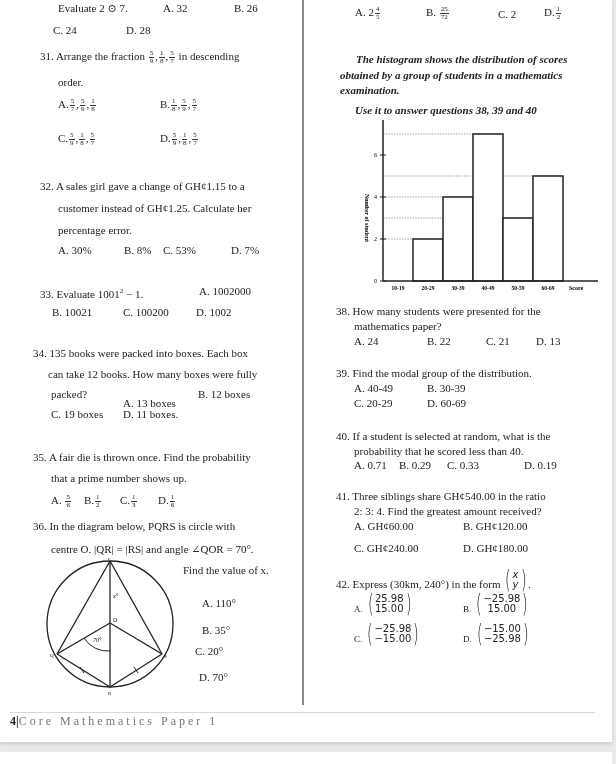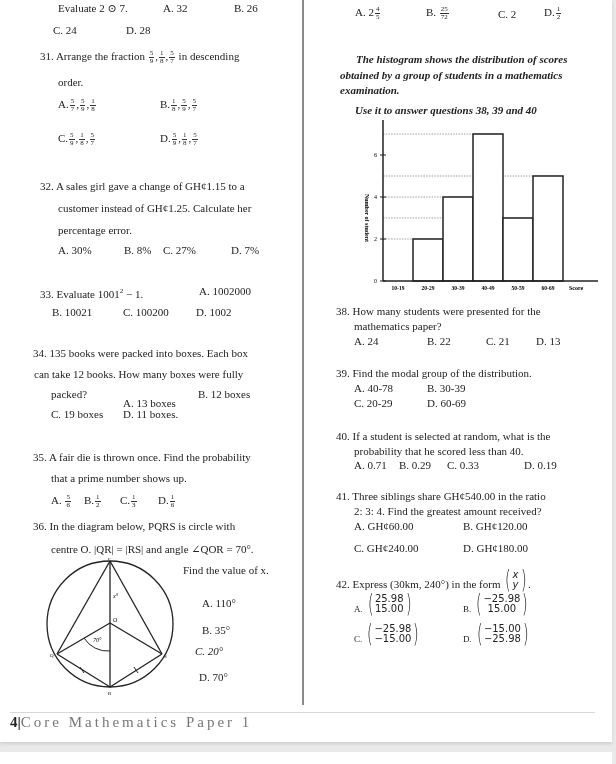--- a/index.html
+++ b/index.html
@@ -1,21 +1,21 @@
 <!DOCTYPE html>
 <html><head>
 <meta charset="utf-8">
 <style>
   html,body{margin:0;padding:0;}
   body{width:616px;height:764px;background:#e9e9e9;position:relative;overflow:hidden;font-family:"Liberation Serif","DejaVu Serif",serif;color:#222;}
   .page{position:absolute;left:0;top:0;width:612px;height:742px;background:#fff;box-shadow:0 2px 3px #cfcfcf;}
   .page2{position:absolute;left:0;top:752px;width:612px;height:20px;background:#fff;}
   .divider{position:absolute;left:302px;top:0;width:2px;height:705px;background:#8a8a8a;}
   .footline{position:absolute;left:10px;top:712px;width:585px;height:1px;background:#d8d8d8;}
-  .footer{position:absolute;left:10px;top:714px;font-size:15px;letter-spacing:3px;color:#777;}
+  .footer{position:absolute;left:10px;top:714px;font-size:12px;letter-spacing:3px;color:#777;}
   .footer b{color:#222;letter-spacing:0;}
   .t{position:absolute;font-size:11px;white-space:nowrap;line-height:13px;}
   .frac{display:inline-block;vertical-align:middle;text-align:center;font-size:7px;line-height:7px;margin:0 1px;}
   .frac span{display:block;}
   .frac .num{border-bottom:1px solid #333;padding:0 1px;}
   .it{font-style:italic;}
   .bi{font-style:italic;font-weight:bold;}
   .vec{display:inline-flex;align-items:center;font-family:"DejaVu Sans",sans-serif;}
   .vec .par{font-size:24px;line-height:24px;font-weight:200;transform:scaleX(0.6);}
   .vec .col{display:inline-flex;flex-direction:column;font-size:10px;line-height:10px;text-align:center;}
@@ -51,50 +51,50 @@
   </div>
   <div class="t" style="left:160px;top:132px;">
     <span>D.</span><span class="frac"><span class="num">5</span><span>9</span></span>,<span class="frac"><span class="num">1</span><span>8</span></span>,<span class="frac"><span class="num">5</span><span>7</span></span>
   </div>
 
   <div class="t" style="left:40px;top:180px;">32. A sales girl gave a change of GH¢1.15 to a</div>
   <div class="t" style="left:58px;top:202px;">customer instead of GH¢1.25. Calculate her</div>
   <div class="t" style="left:58px;top:224px;">percentage error.</div>
   <div class="t" style="left:58px;top:244px;">A. 30%</div>
   <div class="t" style="left:124px;top:244px;">B. 8%</div>
-  <div class="t" style="left:163px;top:244px;">C. 27%</div>
+  <div class="t" style="left:163px;top:244px;">C. 53%</div>
   <div class="t" style="left:231px;top:244px;">D. 7%</div>
 
   <div class="t" style="left:40px;top:285px;"><span>33. Evaluate 1001</span><sup style="font-size:7px;">2</sup><span> − 1.</span></div>
   <div class="t" style="left:199px;top:285px;">A. 1002000</div>
   <div class="t" style="left:52px;top:306px;">B. 10021</div>
   <div class="t" style="left:123px;top:306px;">C. 100200</div>
   <div class="t" style="left:196px;top:306px;">D. 1002</div>
 
   <div class="t" style="left:33px;top:347px;">34. 135 books were packed into boxes. Each box</div>
-  <div class="t" style="left:34px;top:368px;">can take 12 books. How many boxes were fully</div>
+  <div class="t" style="left:48px;top:368px;">can take 12 books. How many boxes were fully</div>
   <div class="t" style="left:51px;top:388px;">packed?</div>
   <div class="t" style="left:123px;top:397px;">A. 13 boxes</div>
   <div class="t" style="left:198px;top:388px;">B. 12 boxes</div>
   <div class="t" style="left:51px;top:408px;">C. 19 boxes</div>
   <div class="t" style="left:123px;top:408px;">D. 11 boxes.</div>
 
   <div class="t" style="left:33px;top:451px;">35. A fair die is thrown once. Find the probability</div>
   <div class="t" style="left:51px;top:472px;">that a prime number shows up.</div>
   <div class="t" style="left:51px;top:494px;"><span>A.</span> <span class="frac"><span class="num">5</span><span>6</span></span></div>
   <div class="t" style="left:84px;top:494px;"><span>B.</span><span class="frac"><span class="num">1</span><span>2</span></span></div>
   <div class="t" style="left:120px;top:494px;"><span>C.</span><span class="frac"><span class="num">1</span><span>3</span></span></div>
   <div class="t" style="left:158px;top:494px;"><span>D.</span><span class="frac"><span class="num">1</span><span>6</span></span></div>
 
   <div class="t" style="left:33px;top:520px;">36. In the diagram below, PQRS is circle with</div>
   <div class="t" style="left:51px;top:543px;">centre O. |QR| = |RS| and angle ∠QOR = 70°.</div>
   <div class="t" style="left:183px;top:564px;">Find the value of x.</div>
   <div class="t" style="left:202px;top:597px;">A. 110°</div>
   <div class="t" style="left:202px;top:624px;">B. 35°</div>
-  <div class="t" style="left:195px;top:645px;font-style:italic;">C. 20°</div>
+  <div class="t" style="left:195px;top:645px;">C. 20°</div>
   <div class="t" style="left:199px;top:671px;">D. 70°</div>
 
   <svg style="position:absolute;left:40px;top:558px;" width="140" height="140">
     <circle cx="70" cy="66" r="63" fill="none" stroke="#222" stroke-width="1.3"></circle>
     <line x1="70" y1="3" x2="70" y2="129" stroke="#222" stroke-width="1.3"></line>
     <line x1="70" y1="3" x2="17" y2="96" stroke="#222" stroke-width="1.3"></line>
     <line x1="70" y1="3" x2="122" y2="96" stroke="#222" stroke-width="1.3"></line>
     <line x1="70" y1="65" x2="17" y2="96" stroke="#222" stroke-width="1.3"></line>
     <line x1="70" y1="65" x2="122" y2="96" stroke="#222" stroke-width="1.3"></line>
     <line x1="17" y1="96" x2="70" y2="129" stroke="#222" stroke-width="1.3"></line>
@@ -163,21 +163,21 @@
   </svg>
 
   <div class="t" style="left:336px;top:305px;">38. How many students were presented for the</div>
   <div class="t" style="left:354px;top:320px;">mathematics paper?</div>
   <div class="t" style="left:354px;top:335px;">A. 24</div>
   <div class="t" style="left:427px;top:335px;">B. 22</div>
   <div class="t" style="left:486px;top:335px;">C. 21</div>
   <div class="t" style="left:536px;top:335px;">D. 13</div>
 
   <div class="t" style="left:336px;top:367px;">39. Find the modal group of the distribution.</div>
-  <div class="t" style="left:354px;top:382px;">A. 40-78</div>
+  <div class="t" style="left:354px;top:382px;">A. 40-49</div>
   <div class="t" style="left:427px;top:382px;">B. 30-39</div>
   <div class="t" style="left:354px;top:397px;">C. 20-29</div>
   <div class="t" style="left:427px;top:397px;">D. 60-69</div>
 
   <div class="t" style="left:336px;top:430px;">40. If a student is selected at random, what is the</div>
   <div class="t" style="left:354px;top:445px;">probability that he scored less than 40.</div>
   <div class="t" style="left:354px;top:459px;">A. 0.71</div>
   <div class="t" style="left:399px;top:459px;">B. 0.29</div>
   <div class="t" style="left:447px;top:459px;">C. 0.33</div>
   <div class="t" style="left:524px;top:459px;">D. 0.19</div>

